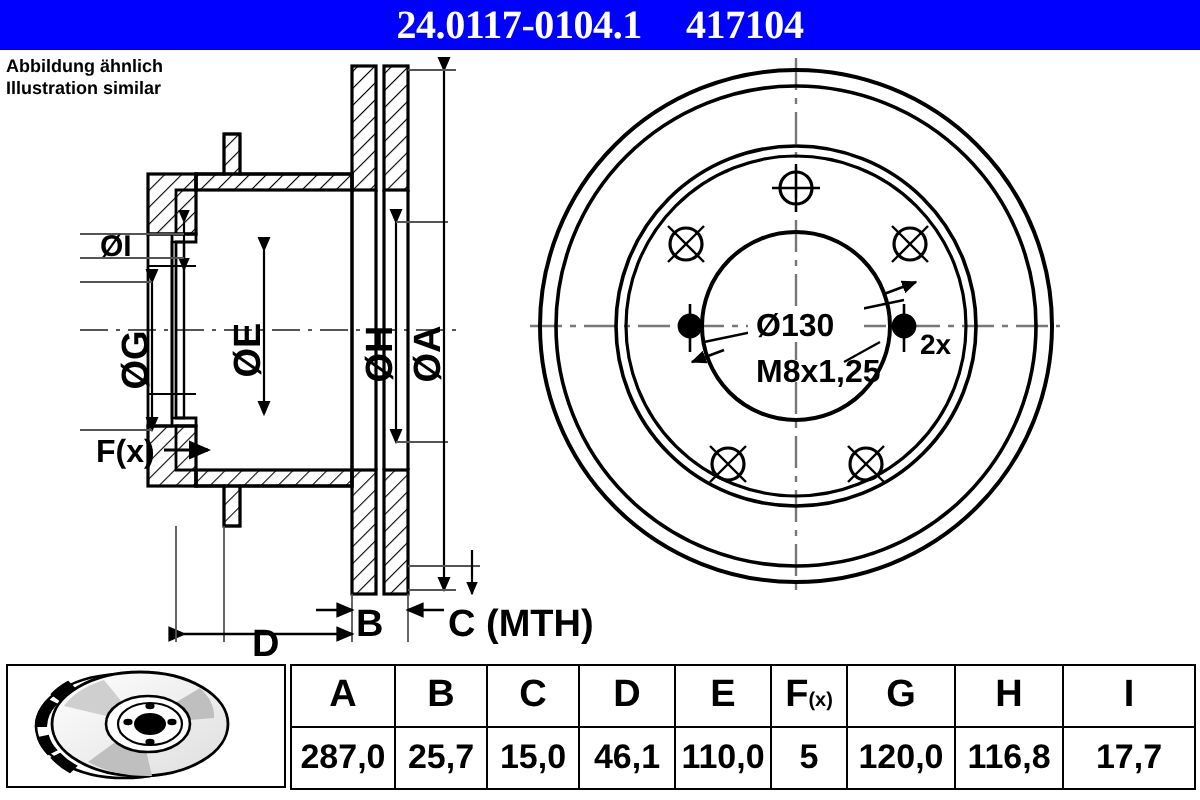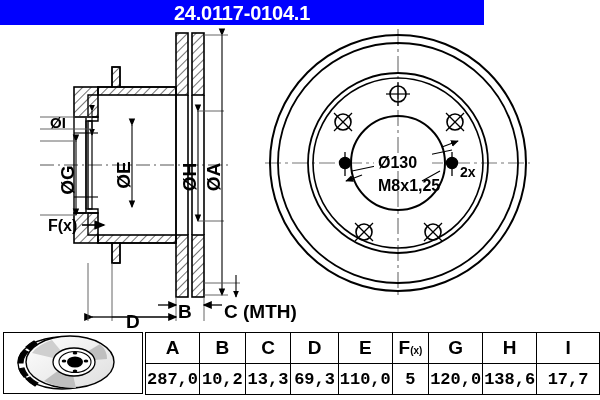--- a/index.html
+++ b/index.html
@@ -11,24 +11,25 @@
   }
   #page {
     position:relative;
     width:600px; height:400px;
     background:#ffffff;
   }
 
   
   .header {
     position:absolute; left:0; top:0;
-    width:484px; height:25px;
+    width:600px; height:25px;
     background:#0000ff;
     display:flex; align-items:center; justify-content:center;
     gap:22px;
+    font-family:Liberation Serif, serif;
   }
   .header .h-text {
     color:#ffffff;
     font-size:20px;
     font-weight:bold;
     letter-spacing:-0.2px;
     line-height:1;
   }
 
   
@@ -56,42 +57,47 @@
   .spec-table td {
     border:1.6px solid #000;
     text-align:center;
     vertical-align:middle;
     font-weight:bold;
     color:#000;
     height:31px;
     padding:0 1px;
   }
   .spec-table tr.head td { font-size:19px; }
-  .spec-table tr.vals td { font-size:17px;font-family:Liberation Mono, monospace; }
+  .spec-table tr.vals td { font-size:17px; }
   .spec-table td.fx { font-size:15px; }
   .spec-table td.fx .sub { font-size:10px; }
 
   .photo-cell {
     position:absolute; left:3px; top:2px;
     width:140px; height:62px;
     border:1.6px solid #000;
     background:#fff;
     overflow:hidden;
   }
   .photo-cell svg { display:block; }
 </style>
 </head>
 <body>
 
 <div id="page">
 
   <div class="header" style="background: rgb(0, 0, 255);">
     <span class="h-text" style="color: rgb(255, 255, 255);">24.0117-0104.1</span>
+    <span class="h-text" style="color: rgb(255, 255, 255);">417104</span>
   </div>
 
+  <div class="caption">
+    <div>Abbildung ähnlich</div>
+    <div>Illustration similar</div>
+  </div>
 
   <div class="drawing">
     <svg width="600" height="305" viewBox="0 0 600 305" xmlns="http://www.w3.org/2000/svg">
       <defs>
         <pattern id="hatchR" width="6" height="6" patternTransform="rotate(45)" patternUnits="userSpaceOnUse">
           <line x1="0" y1="0" x2="0" y2="6" stroke="#000" stroke-width="1.1"></line>
         </pattern>
         <marker id="ar" markerWidth="7" markerHeight="7" refX="6" refY="3" orient="auto">
           <path d="M0,0 L7,3 L0,6 z" fill="#000"></path>
         </marker>
@@ -310,25 +316,25 @@
         <td style="width:46px">C</td>
         <td style="width:48px">D</td>
         <td style="width:48px">E</td>
         <td style="width:38px" class="fx"><span>F</span><span class="sub">(x)</span></td>
         <td style="width:54px">G</td>
         <td style="width:54px">H</td>
         <td style="width:66px">I</td>
       </tr>
       <tr class="vals">
         <td>287,0</td>
-        <td>10,2</td>
-        <td>13,3</td>
-        <td>69,3</td>
+        <td>25,7</td>
+        <td>15,0</td>
+        <td>46,1</td>
         <td>110,0</td>
         <td>5</td>
         <td>120,0</td>
-        <td>138,6</td>
+        <td>116,8</td>
         <td>17,7</td>
       </tr>
     </tbody>
       </table>
   </div>
 </div>
 
 </body></html>

